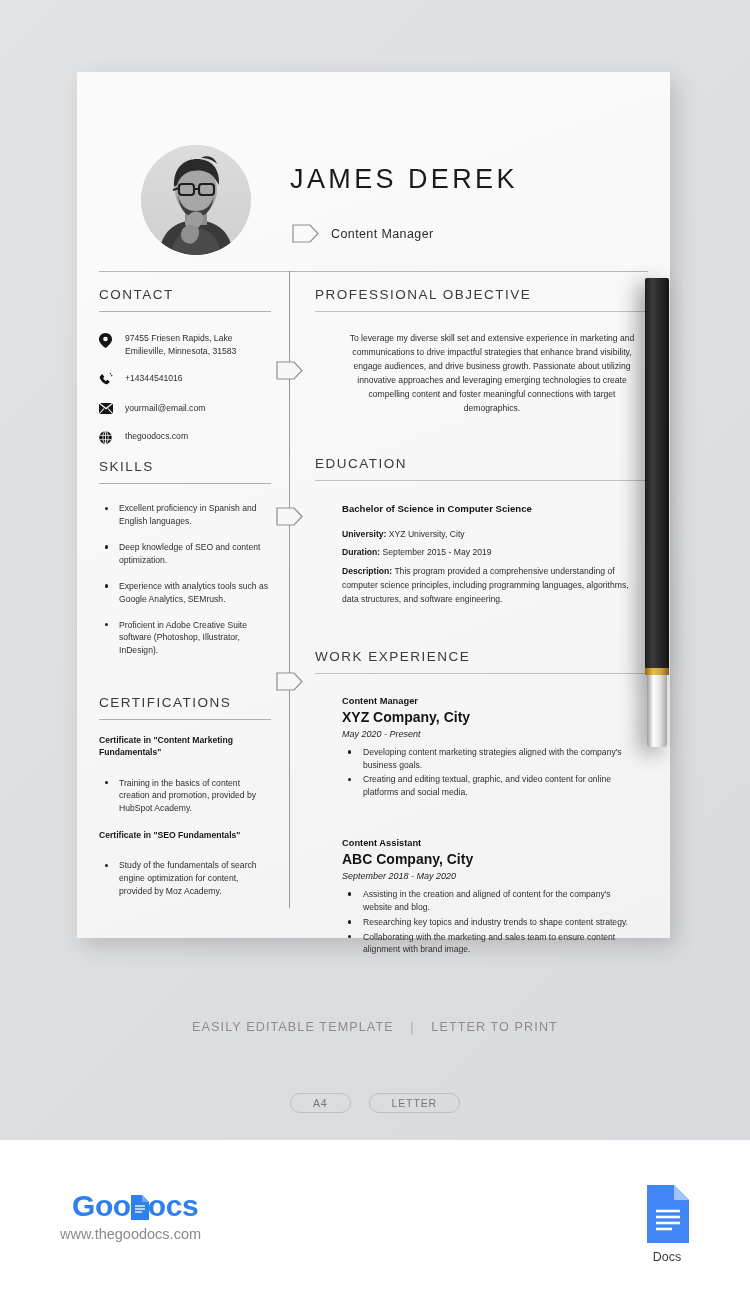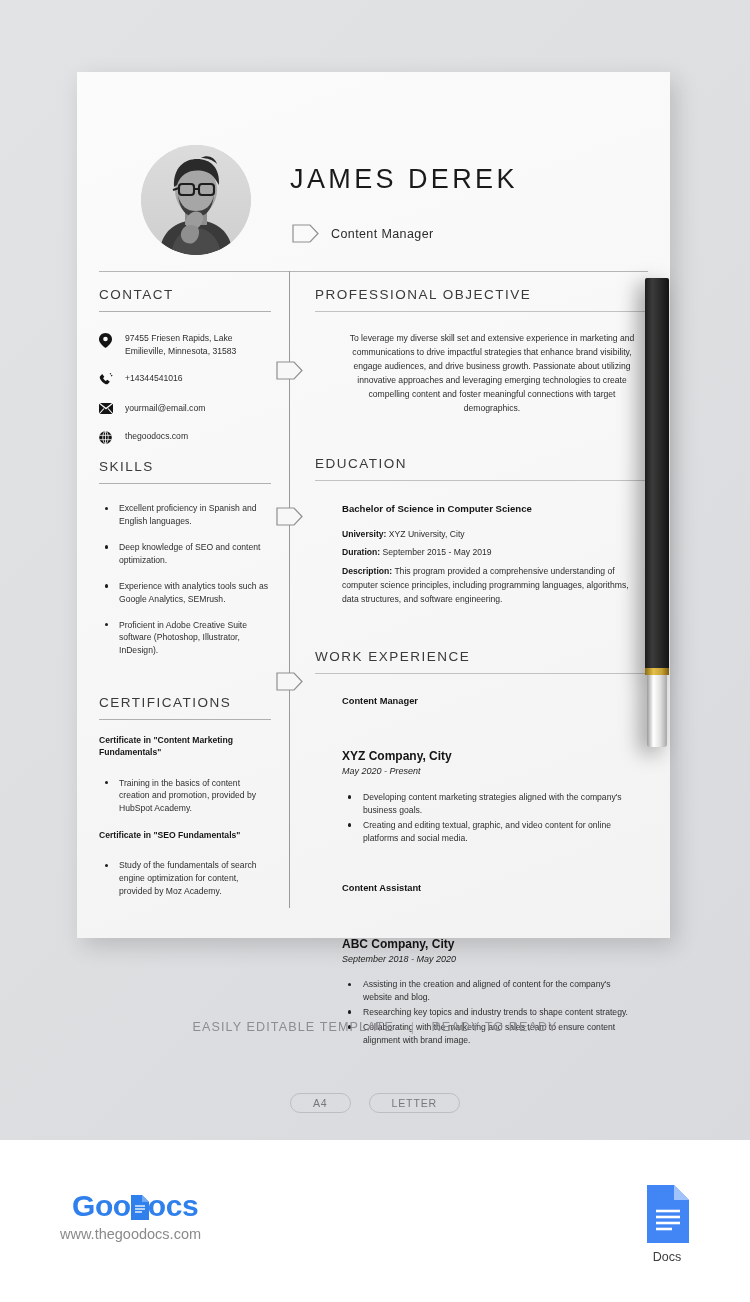--- a/index.html
+++ b/index.html
@@ -127,24 +127,24 @@
   }
   .edu-head {
     margin-top:22px; font-size:9.6px; font-weight:bold; color:#141414;
   }
   .edu-line { margin-top:5px; font-size:8.6px; line-height:1.62; color:#2c2c2c; }
   .edu-line b { color:#141414; }
   .edu-gap { margin-top:14px; }
 
   .job { margin-top:21px; }
   .job-title { font-size:9.3px; font-weight:bold; color:#141414; line-height:1.42; }
-  .job-comp { font-size:12px; font-weight:bold; color:#141414; line-height:1.42;margin-top:40px; }
+  .job-comp { font-size:14px; font-weight:bold; color:#141414; line-height:1.42; }
   .job-date { font-size:9px; font-style:italic; color:#1d1d1d; line-height:1.5; margin-bottom:3px; }
   .job ul.bul li { margin-bottom:2px; padding-left:21px; }
-  .job ul.bul { margin-top:12px; }
+  .job ul.bul { margin-top:4px; }
 
   
   .tagline {
     position:absolute; left:0; top:1020px; width:750px;
     text-align:center; font-size:12.6px; letter-spacing:1.1px;
     color:#8c8d90;
   }
   .tagline .sep { margin:0 12px; color:#a9aaad; }
   .fmt-row {
     position:absolute; left:0; top:1093px; width:750px;
@@ -394,21 +394,21 @@
 
   <div class="pen">
     <div class="pen-body"></div>
     <div class="pen-band"></div>
     <div class="pen-tip"></div>
   </div>
 
   <div class="tagline">
     <span>EASILY EDITABLE TEMPLATE</span>
     <span class="sep">|</span>
-    <span>READY TO READY</span>
+    <span>LETTER TO PRINT</span>
   </div>
 
   <div class="fmt-row">
     <span class="fmt">A4</span>
     <span class="fmt">LETTER</span>
   </div>
 
   <div class="brandbar">
     <div class="logo">
       <span>Goo</span><span class="doc-glyph"><svg width="19" height="25" viewBox="0 0 19 25">

